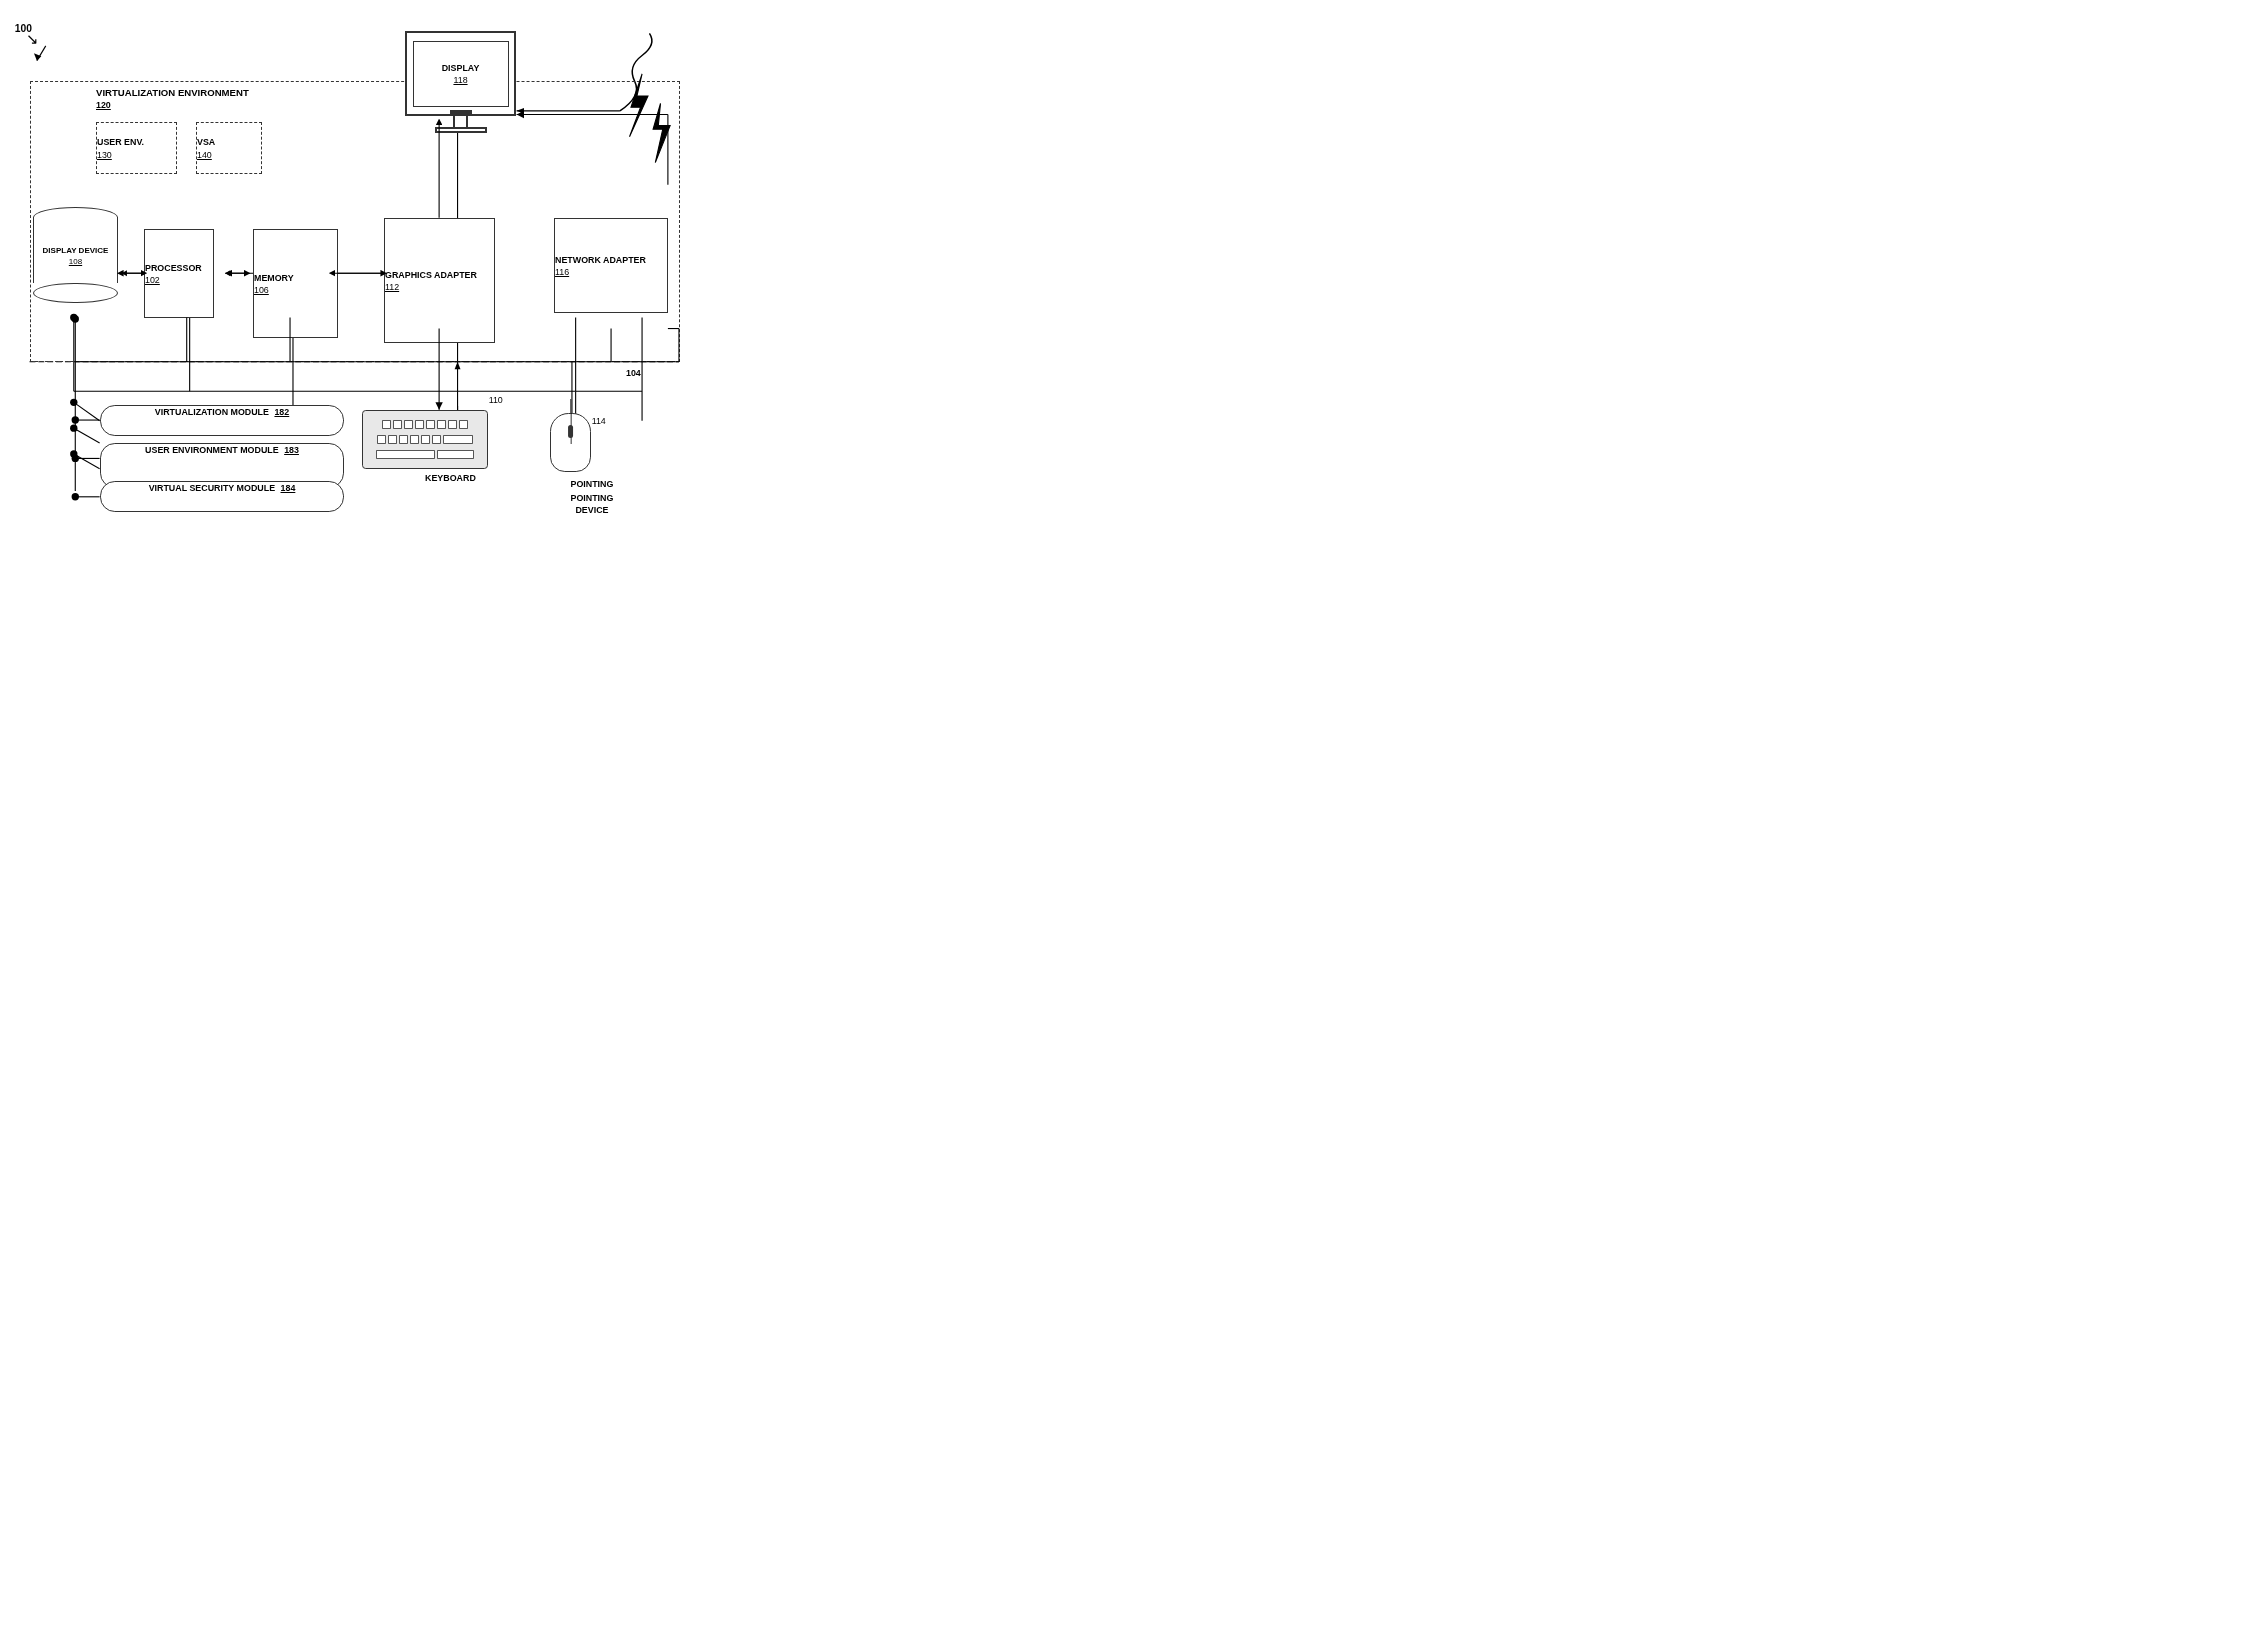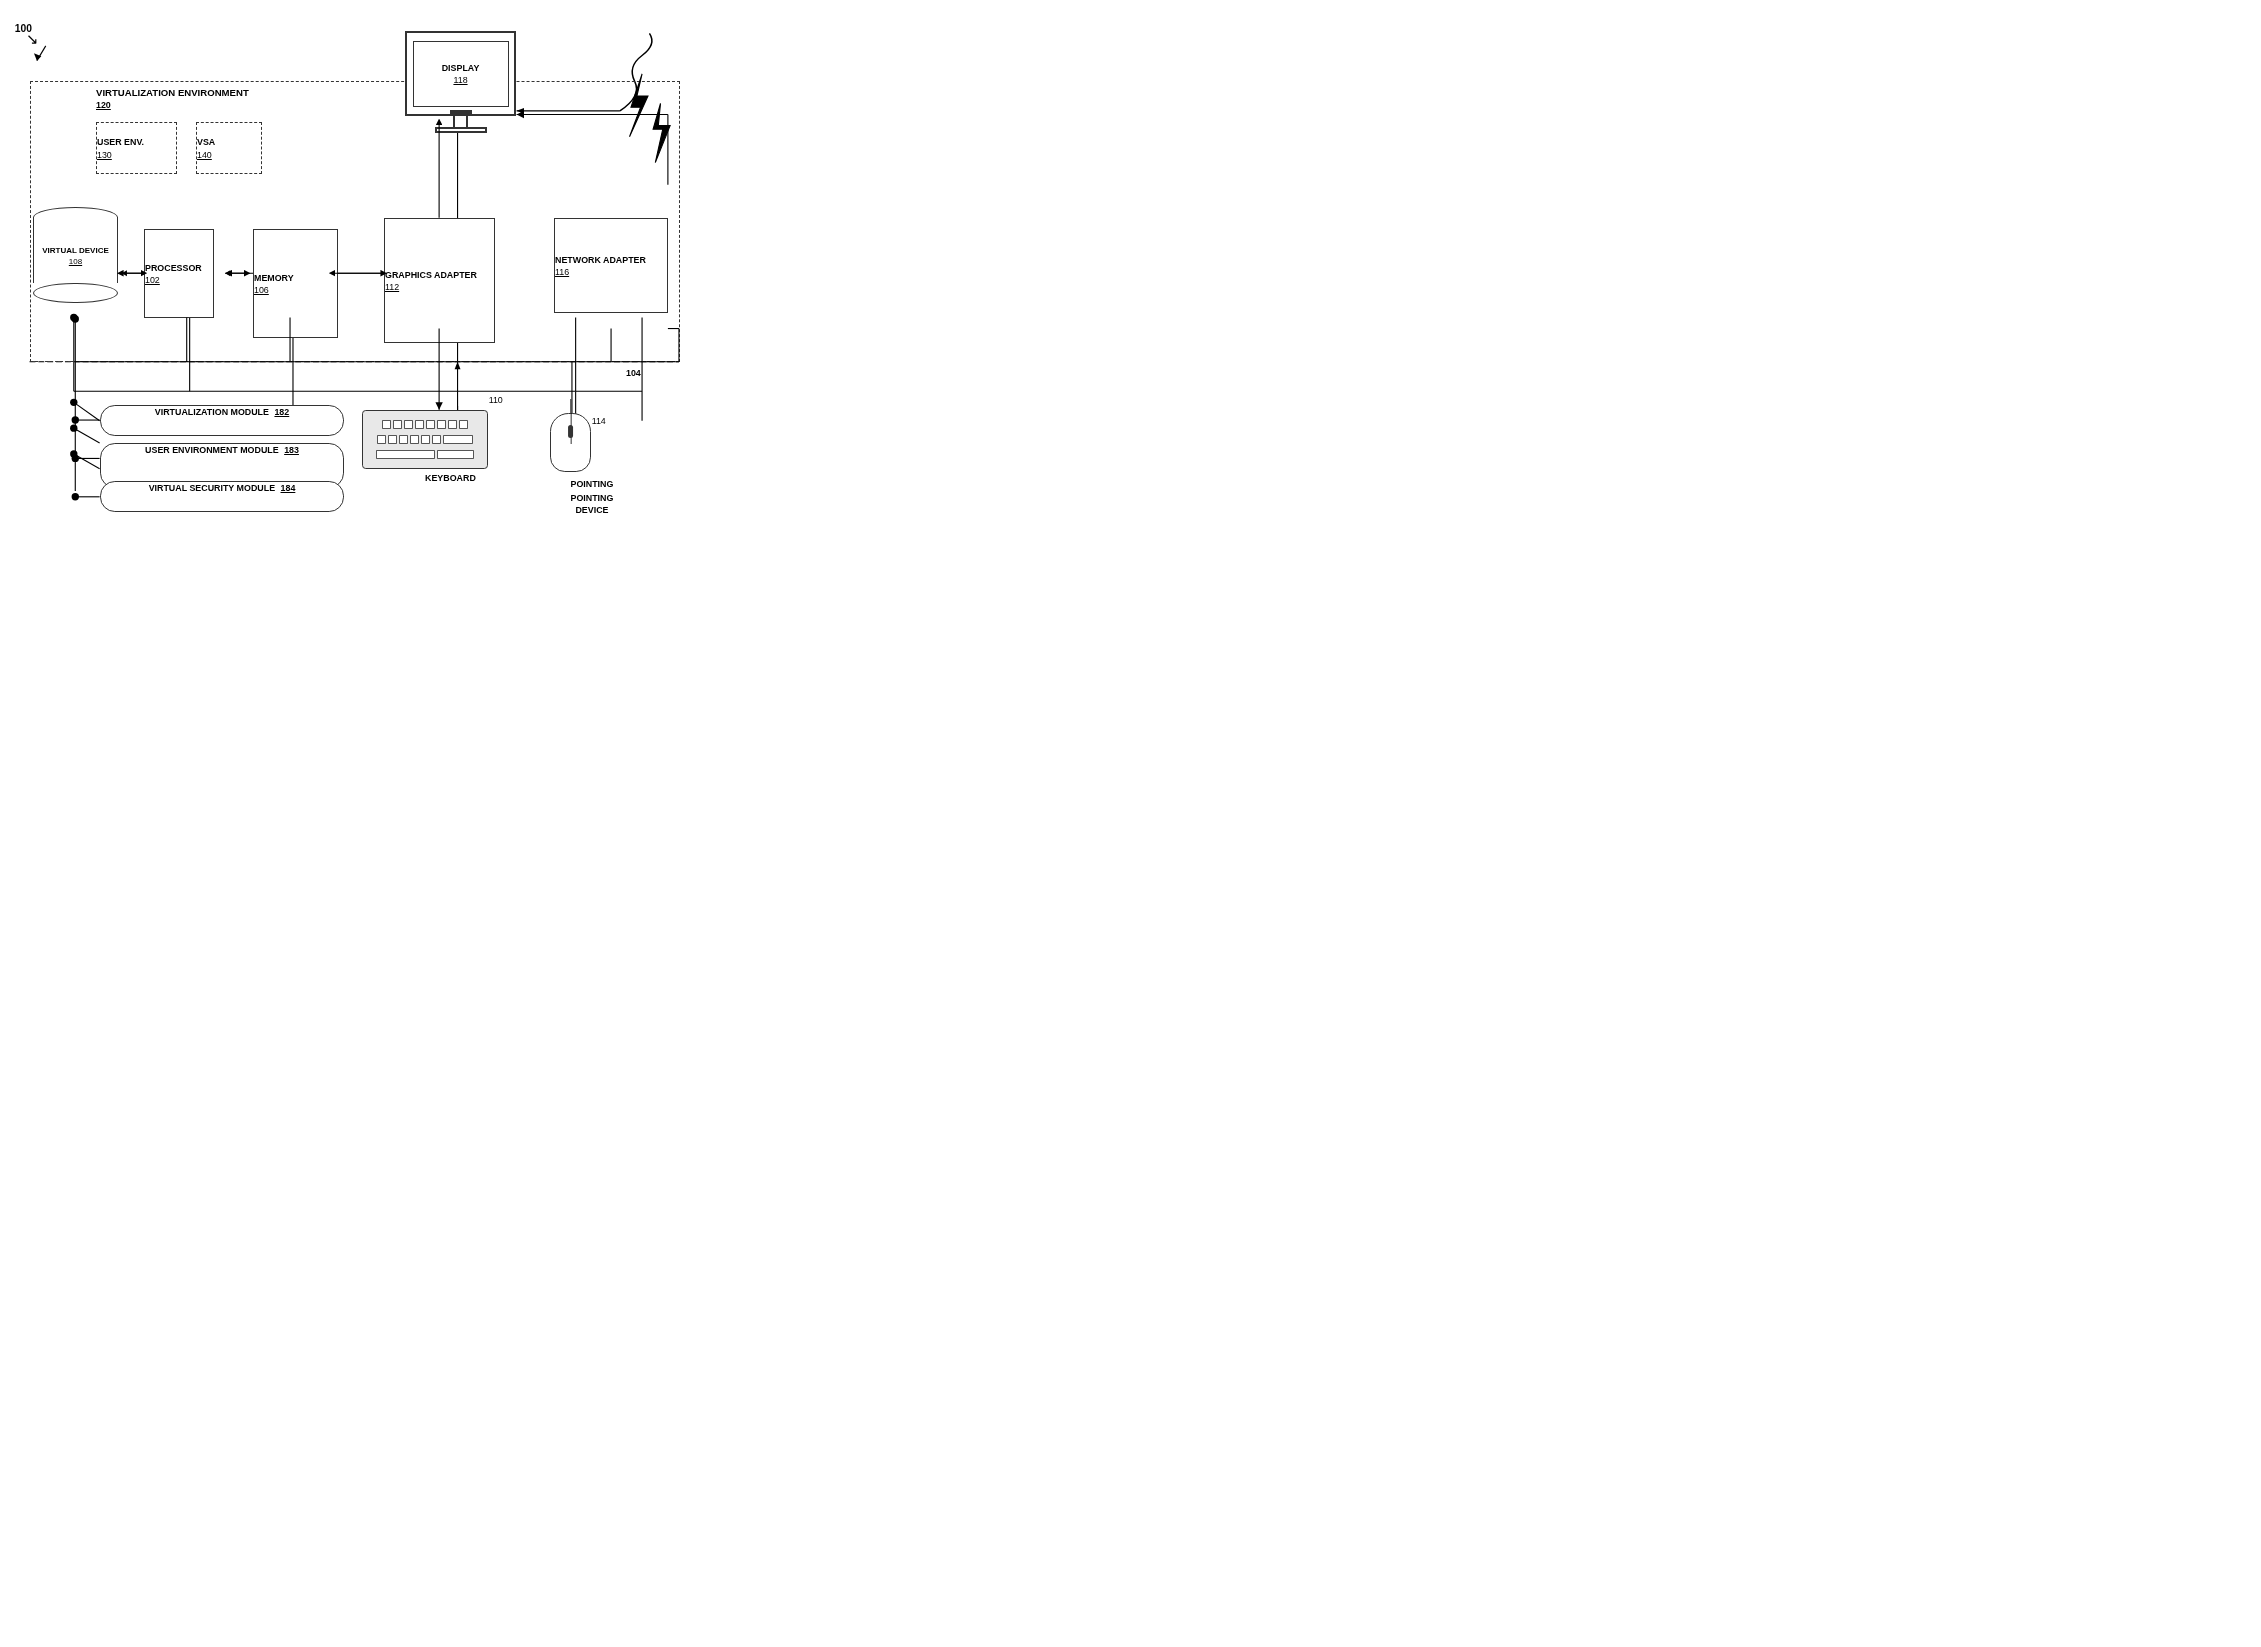--- a/index.html
+++ b/index.html
@@ -173,21 +173,21 @@
     <div style="width:52px; height:5.9px; border:2.2px solid #333; margin:0 auto; background:#fff;"></div>
 
     <div style="position:absolute; bottom:17px; left:50%; transform:translateX(-50%); width:22px; height:5.9px; background:#333;"></div>
   </div>
 
   <div style="position:absolute; top:207px; left:33px; text-align:center;">
 
     <div style="width:85px; height:20.7px; border:1.5px solid #333; border-radius:50%; background:#fff;"></div>
 
     <div style="width:85px; height:66px; border-left:1.5px solid #333; border-right:1.5px solid #333; background:#fff; margin-top:-10.3px; display:flex; align-items:center; justify-content:center; flex-direction:column; padding-top:10.3px;">
-      <span class="box-label" style="font-size:8px;">VIRTUAL DEVICE</span>
+      <span class="box-label" style="font-size:8px;">DISPLAY DEVICE</span>
       <span class="box-num" style="font-size:8px;">108</span>
     </div>
 
     <div style="width:85px; height:20.7px; border:1.5px solid #333; border-radius:50%; background:#fff; margin-top:-0.7px;"></div>
   </div>
 
   <div class="box" style="top:229px; left:144px; width:70px; height:89px;">
     <span class="box-label">PROCESSOR</span>
     <span class="box-num">102</span>
   </div>

